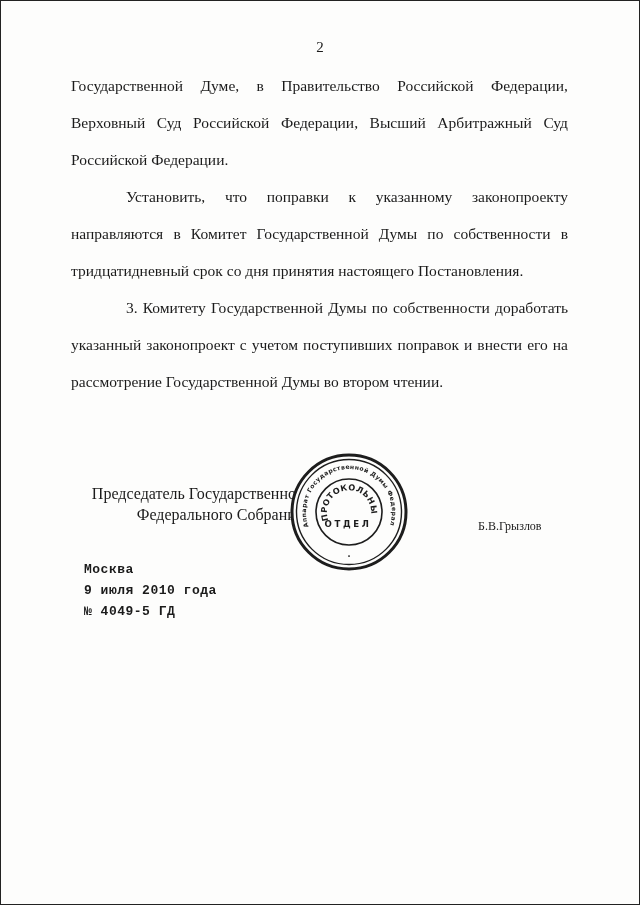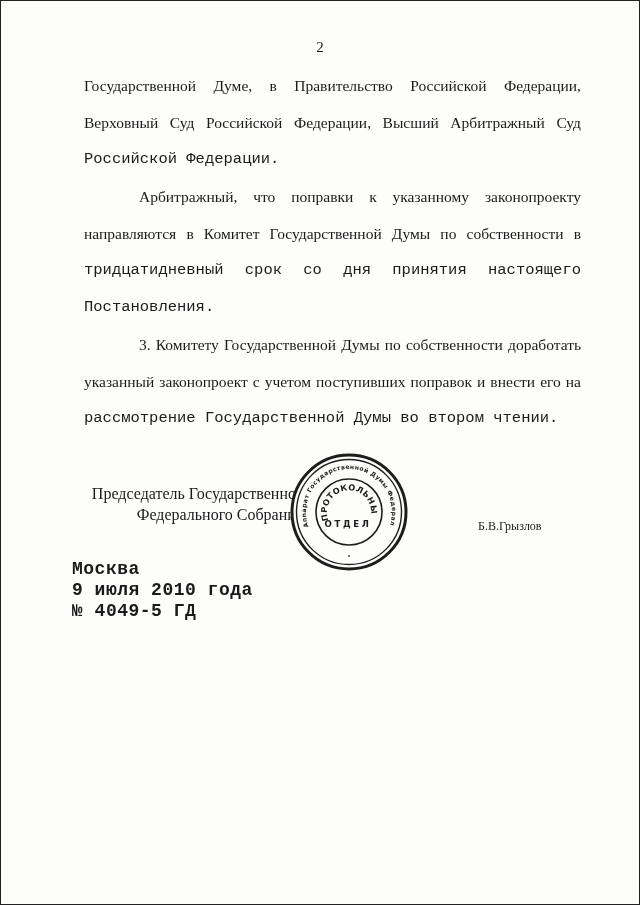--- a/index.html
+++ b/index.html
@@ -11,59 +11,59 @@
     border:1px solid #222;
     font-family:"Liberation Serif", serif;
     color:#1b1b1b;
     overflow:hidden;
   }
   .page-number{
     position:absolute;top:38px;left:0;right:0;
     text-align:center;font-size:15px;
   }
   .content{
-    position:absolute;left:83px;top:66px;width:497px;
+    position:absolute;left:70px;top:66px;width:497px;
     font-size:15.5px;line-height:37px;
   }
   .line{text-align:justify;text-align-last:justify;}
-  .line.final{text-align-last:left;font-family:Liberation Mono, monospace;}
+  .line.final{text-align-last:left;}
   .line.indent{text-indent:55px;}
   .sig-block{
     position:absolute;left:78px;top:483px;width:282px;
     text-align:center;font-size:16px;line-height:20.5px;
   }
   .sig-block div{white-space:nowrap;}
   .sig-name{
     position:absolute;left:477px;top:518px;
     font-size:12px;white-space:nowrap;
   }
   .footer{
-    position:absolute;left:71px;top:558px;
+    position:absolute;left:83px;top:558px;
     font-family:"Liberation Mono", monospace;
-    font-weight:bold;font-size:18px;line-height:21px;
+    font-weight:bold;font-size:13px;line-height:21px;
     letter-spacing:0.5px;white-space:nowrap;
   }
   .stamp{
     position:absolute;left:287px;top:450px;
     width:122px;height:122px;
   }
   .stamp text{fill:#1d1d1d;font-family:"DejaVu Sans", sans-serif;font-weight:bold;}
 </style>
 </head>
 <body>
 
 <div class="page">
 
   <div class="page-number">2</div>
 
   <div class="content">
       <div class="line">Государственной Думе, в Правительство Российской Федерации,</div>
       <div class="line">Верховный Суд Российской Федерации, Высший Арбитражный Суд</div>
       <div class="line final">Российской Федерации.</div>
-      <div class="line indent">Арбитражный, что поправки к указанному законопроекту</div>
+      <div class="line indent">Установить, что поправки к указанному законопроекту</div>
       <div class="line">направляются  в Комитет Государственной Думы по собственности в</div>
       <div class="line final">тридцатидневный срок со дня принятия настоящего Постановления.</div>
       <div class="line indent">3. Комитету Государственной Думы по собственности доработать</div>
       <div class="line">указанный законопроект с учетом поступивших поправок и внести его на</div>
       <div class="line final">рассмотрение Государственной Думы во втором чтении.</div>
     </div>
 
   <div class="sig-block">
     <div>Председатель Государственной Думы</div>
     <div>Федерального Собрания</div>

